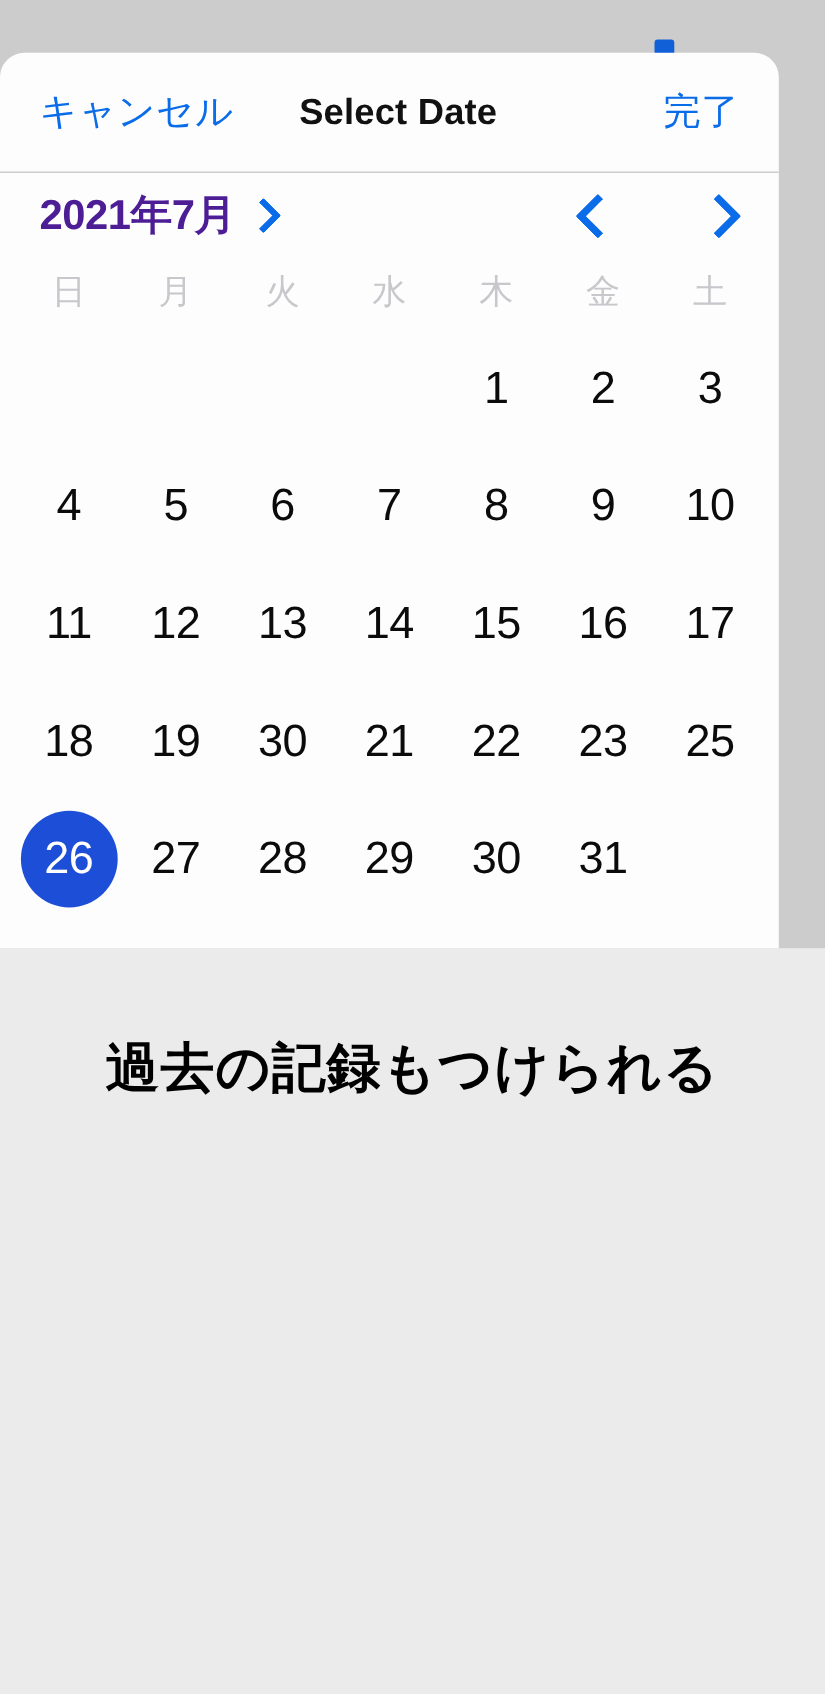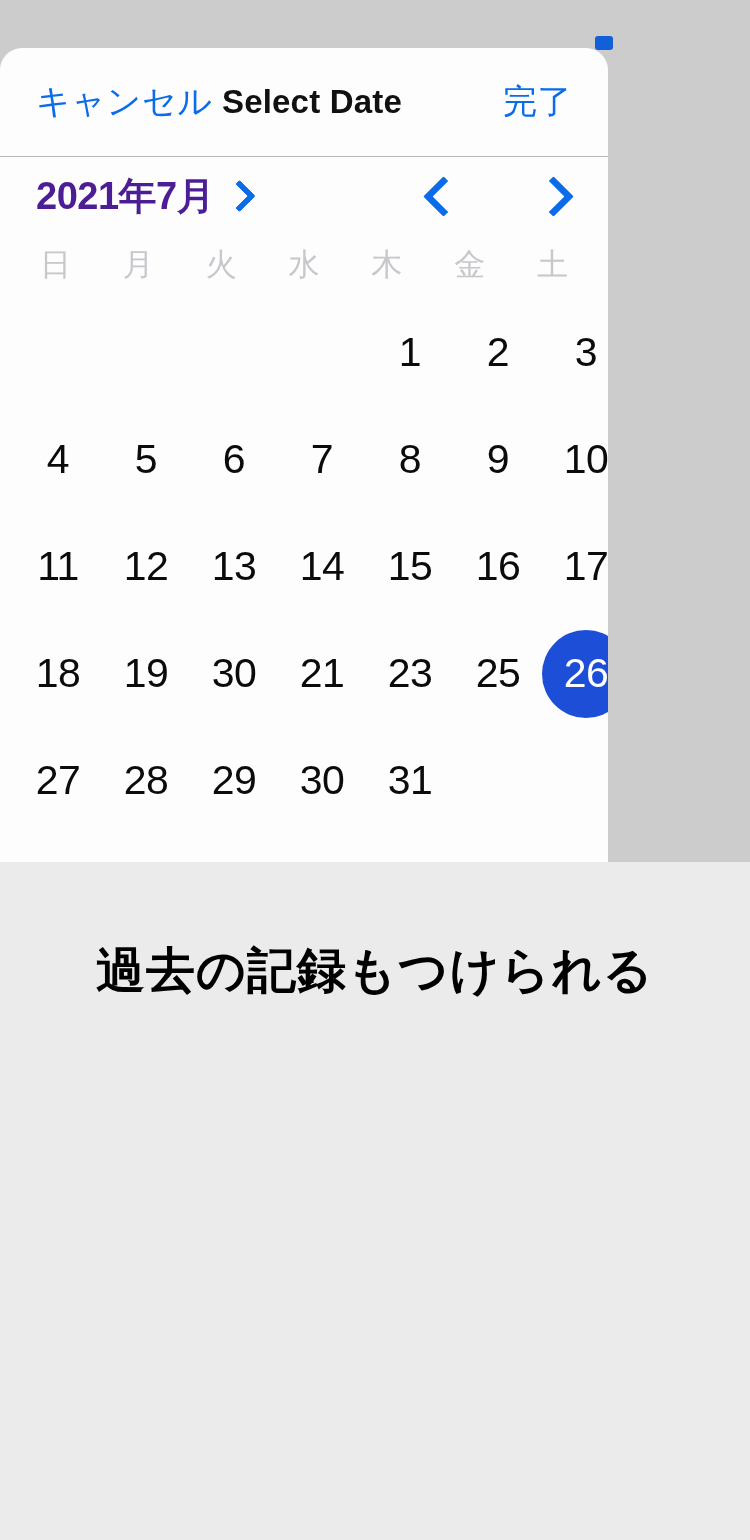--- a/index.html
+++ b/index.html
@@ -39,21 +39,21 @@
     width: 750px;
     height: 678px;
     background: #ebebeb;
   }
 
   
   #date-sheet {
     position: absolute;
     left: 0;
     top: 48px;
-    width: 608px;
+    width: 708px;
     height: 814px;
     background: #fdfdfd;
     border-top-left-radius: 22px;
     border-top-right-radius: 22px;
     overflow: hidden;
   }
 
   
   .sheet-header {
     position: relative;
@@ -318,20 +318,23 @@
       <div class="day-cell">
         <span class="day-num">19</span>
       </div>
       <div class="day-cell">
         <span class="day-num">30</span>
       </div>
       <div class="day-cell">
         <span class="day-num">21</span>
       </div>
       <div class="day-cell">
+        <span class="day-num">22</span>
+      </div>
+      <div class="day-cell">
         <span class="day-num">23</span>
       </div>
       <div class="day-cell">
         <span class="day-num">25</span>
       </div>
       <div class="day-cell">
         <span class="day-num selected">26</span>
       </div>
       <div class="day-cell">
         <span class="day-num">27</span>

